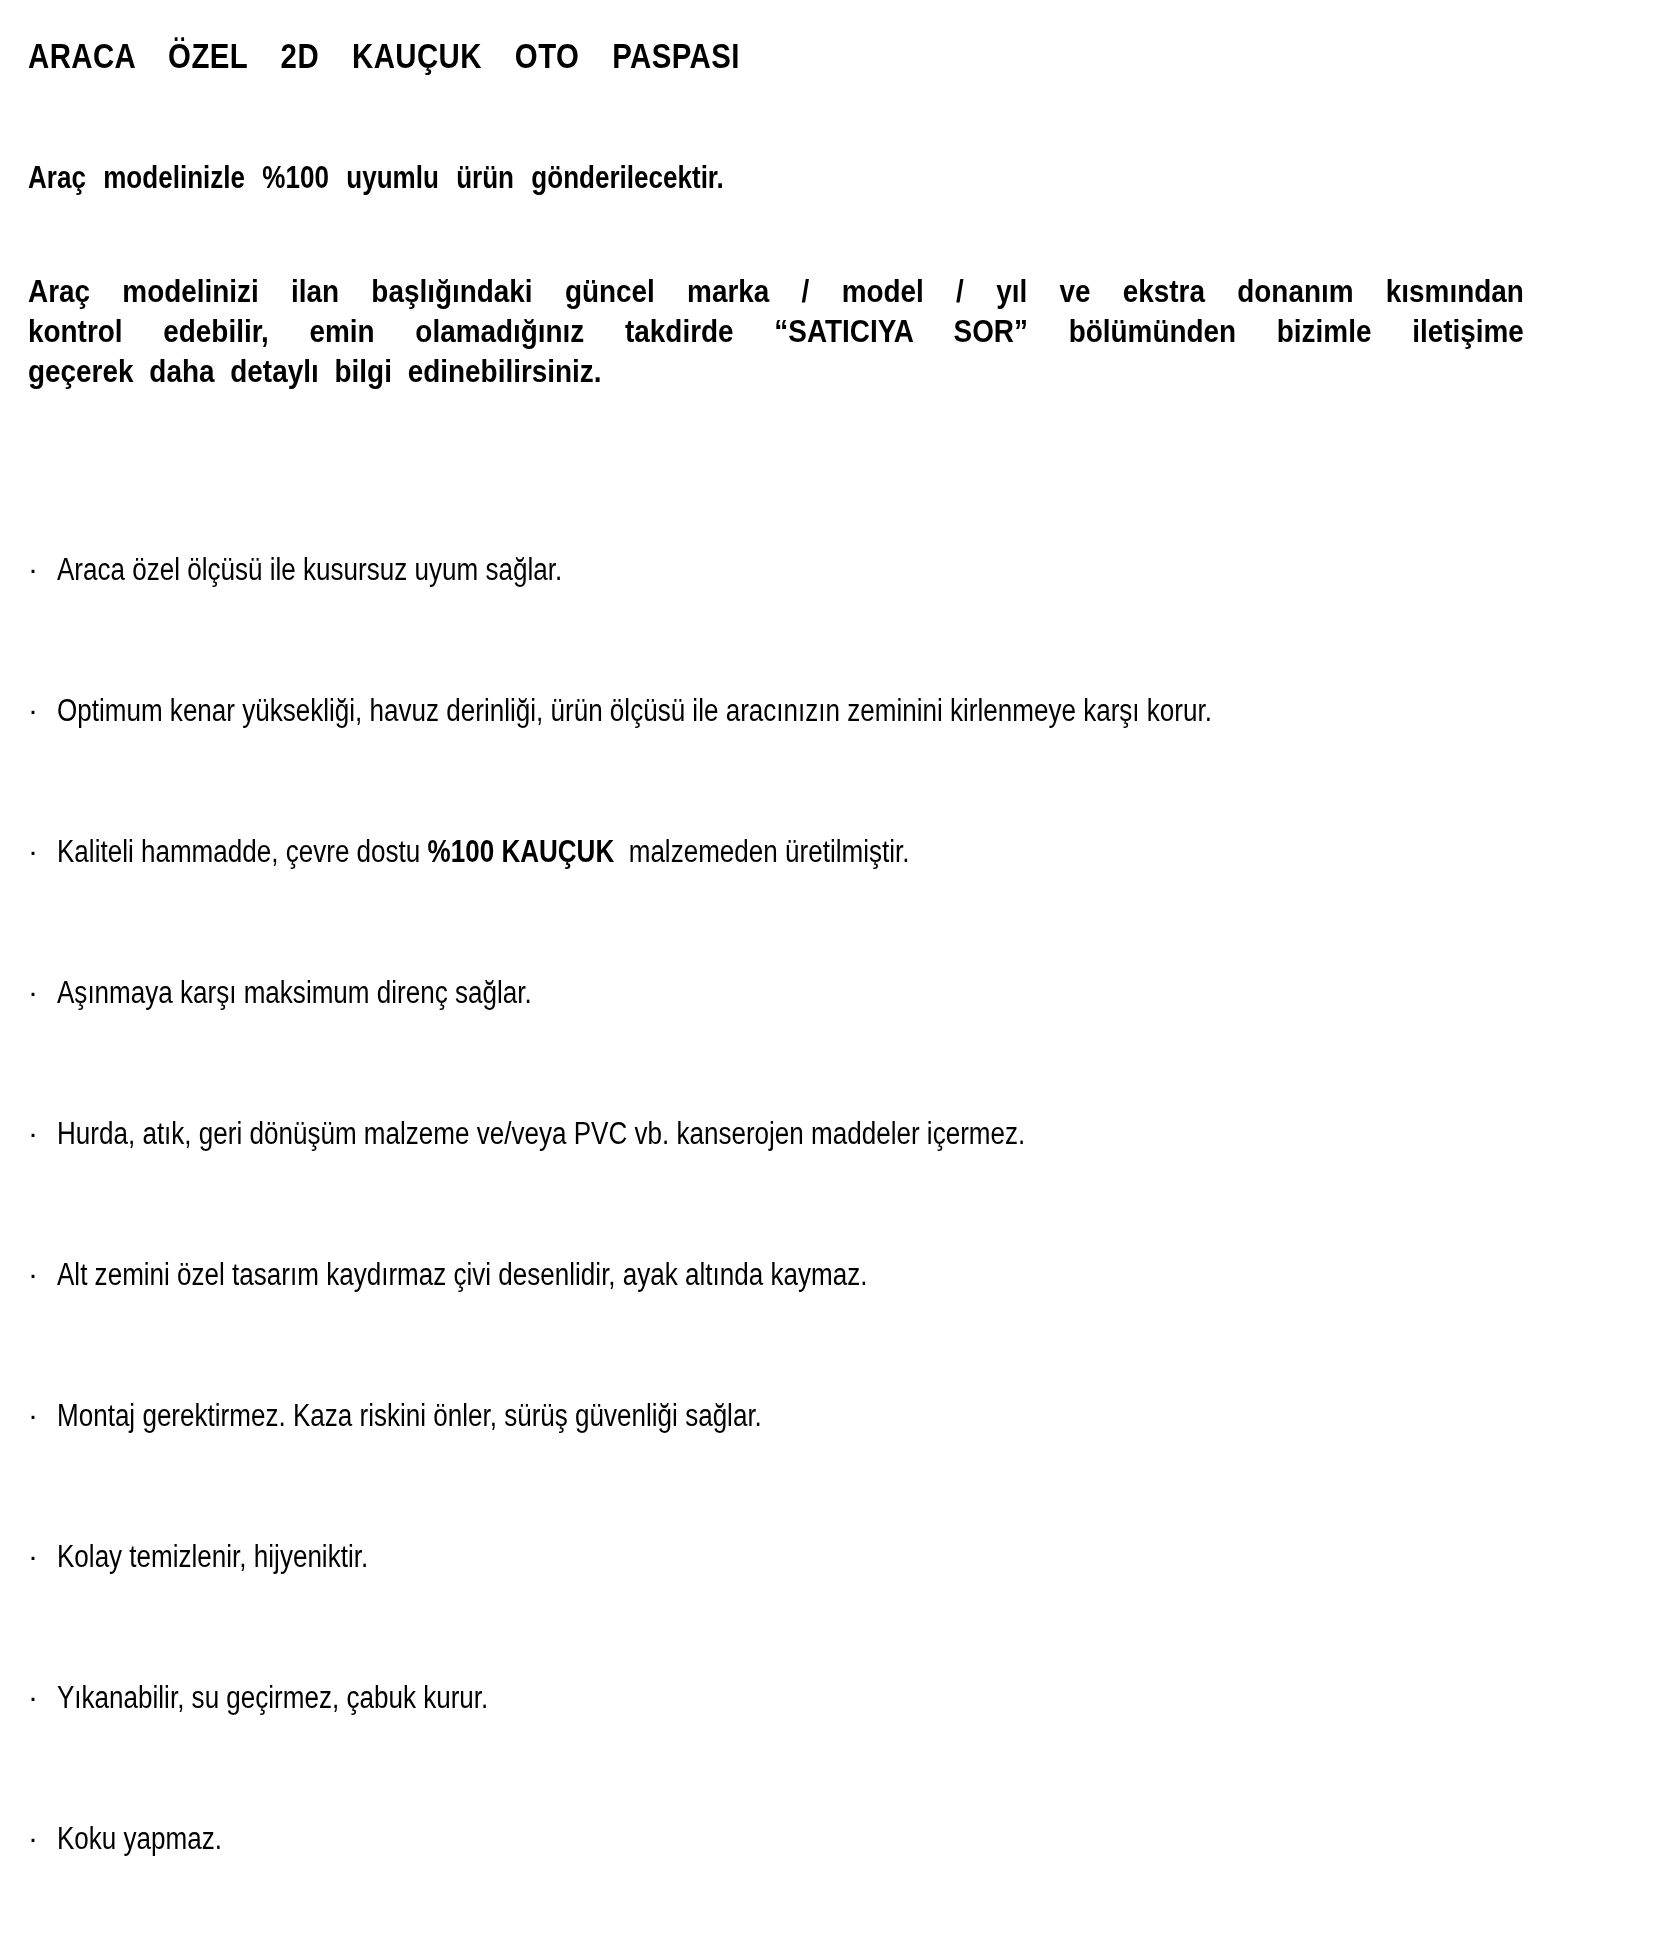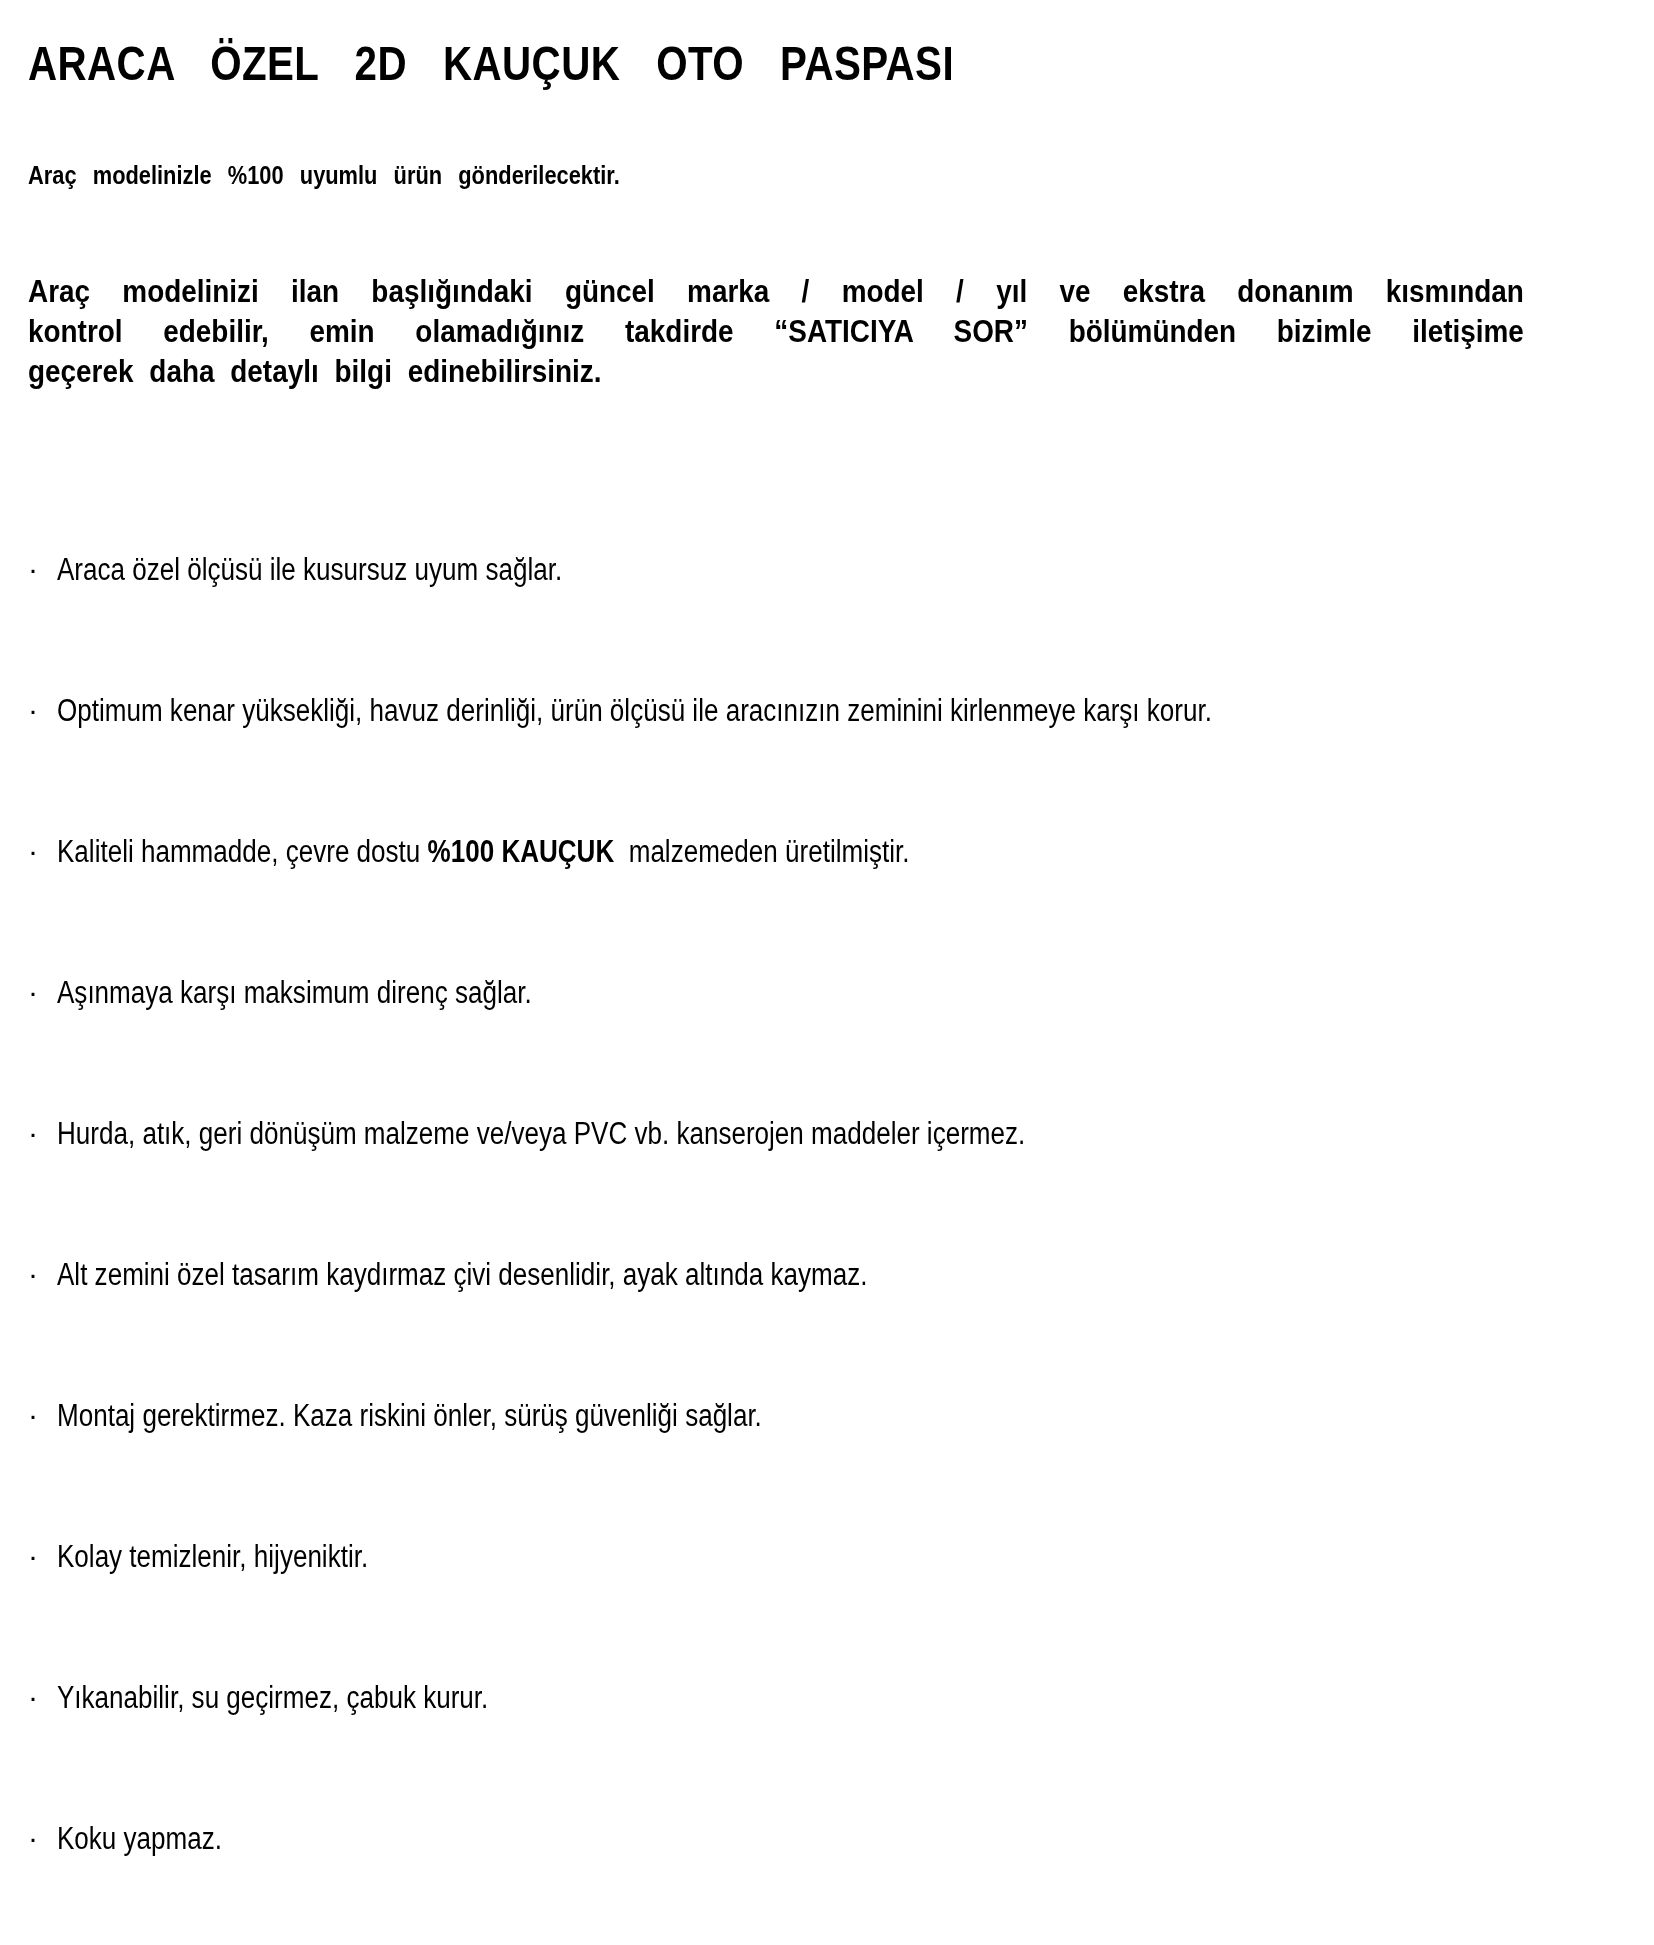--- a/index.html
+++ b/index.html
@@ -20,29 +20,29 @@
   
   .cond {
     display: inline-block;
     transform: scaleX(0.84);
     transform-origin: 0 0;
     white-space: pre;
   }
 
   .title {
     top: 36px;
-    font-size: 48px;
+    font-size: 35px;
     font-weight: bold;
     letter-spacing: 0.5px;
   }
   .title .cond { word-spacing: 29px; }
 
   .intro {
     top: 160px;
-    font-size: 26px;
+    font-size: 31px;
     font-weight: bold;
     text-align: right;
   }
   .intro .cond { word-spacing: 12px; }
 
   .para {
     top: 272px;
     width: 1662px;
     transform: scaleX(0.90);
     transform-origin: 0 0;

